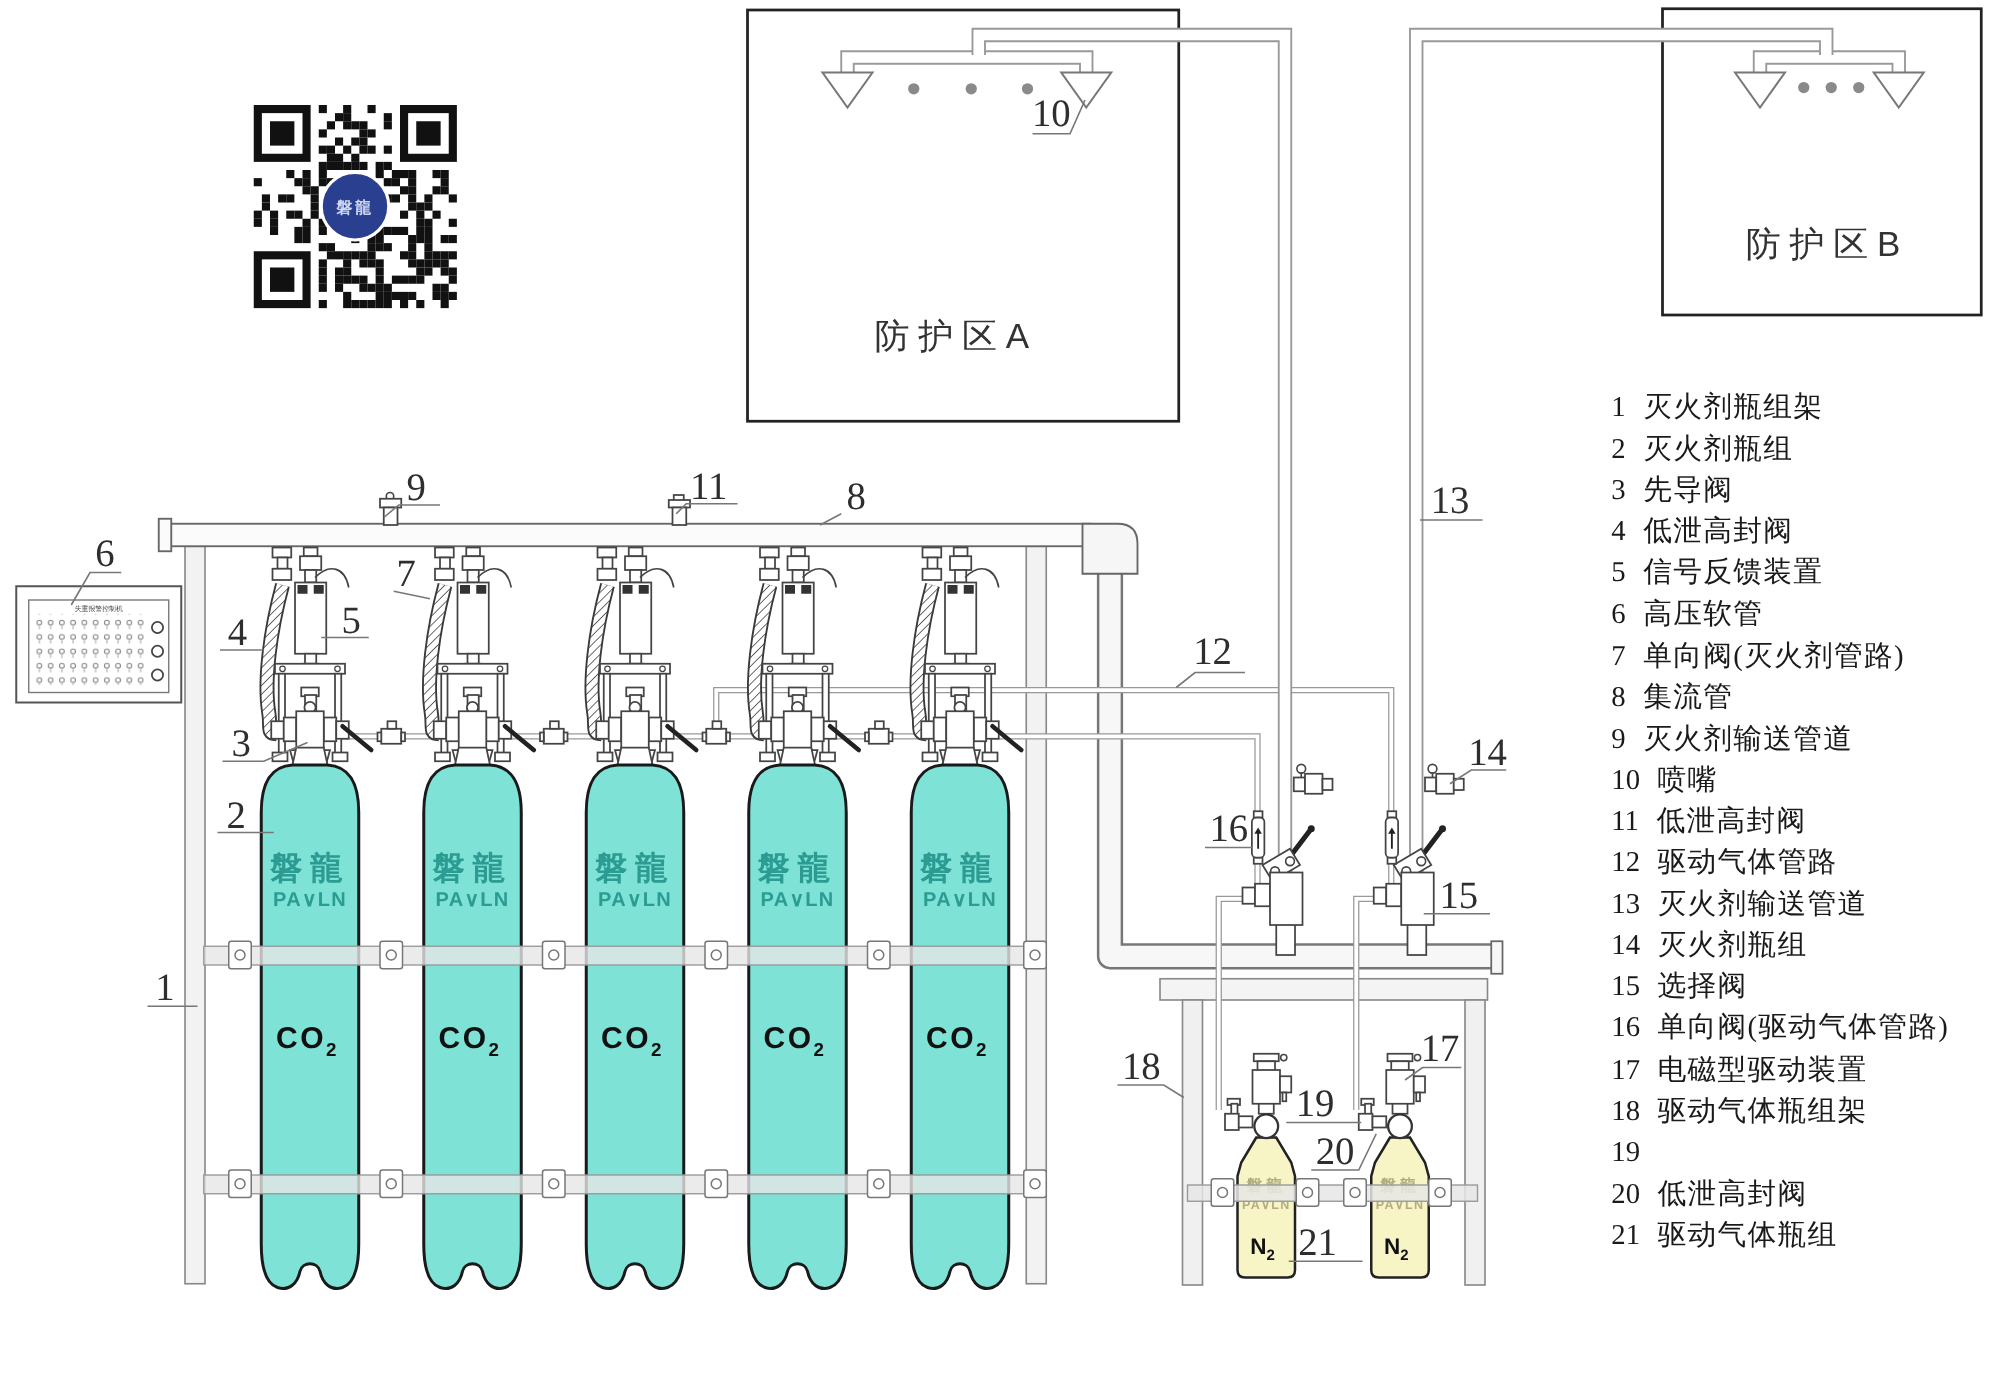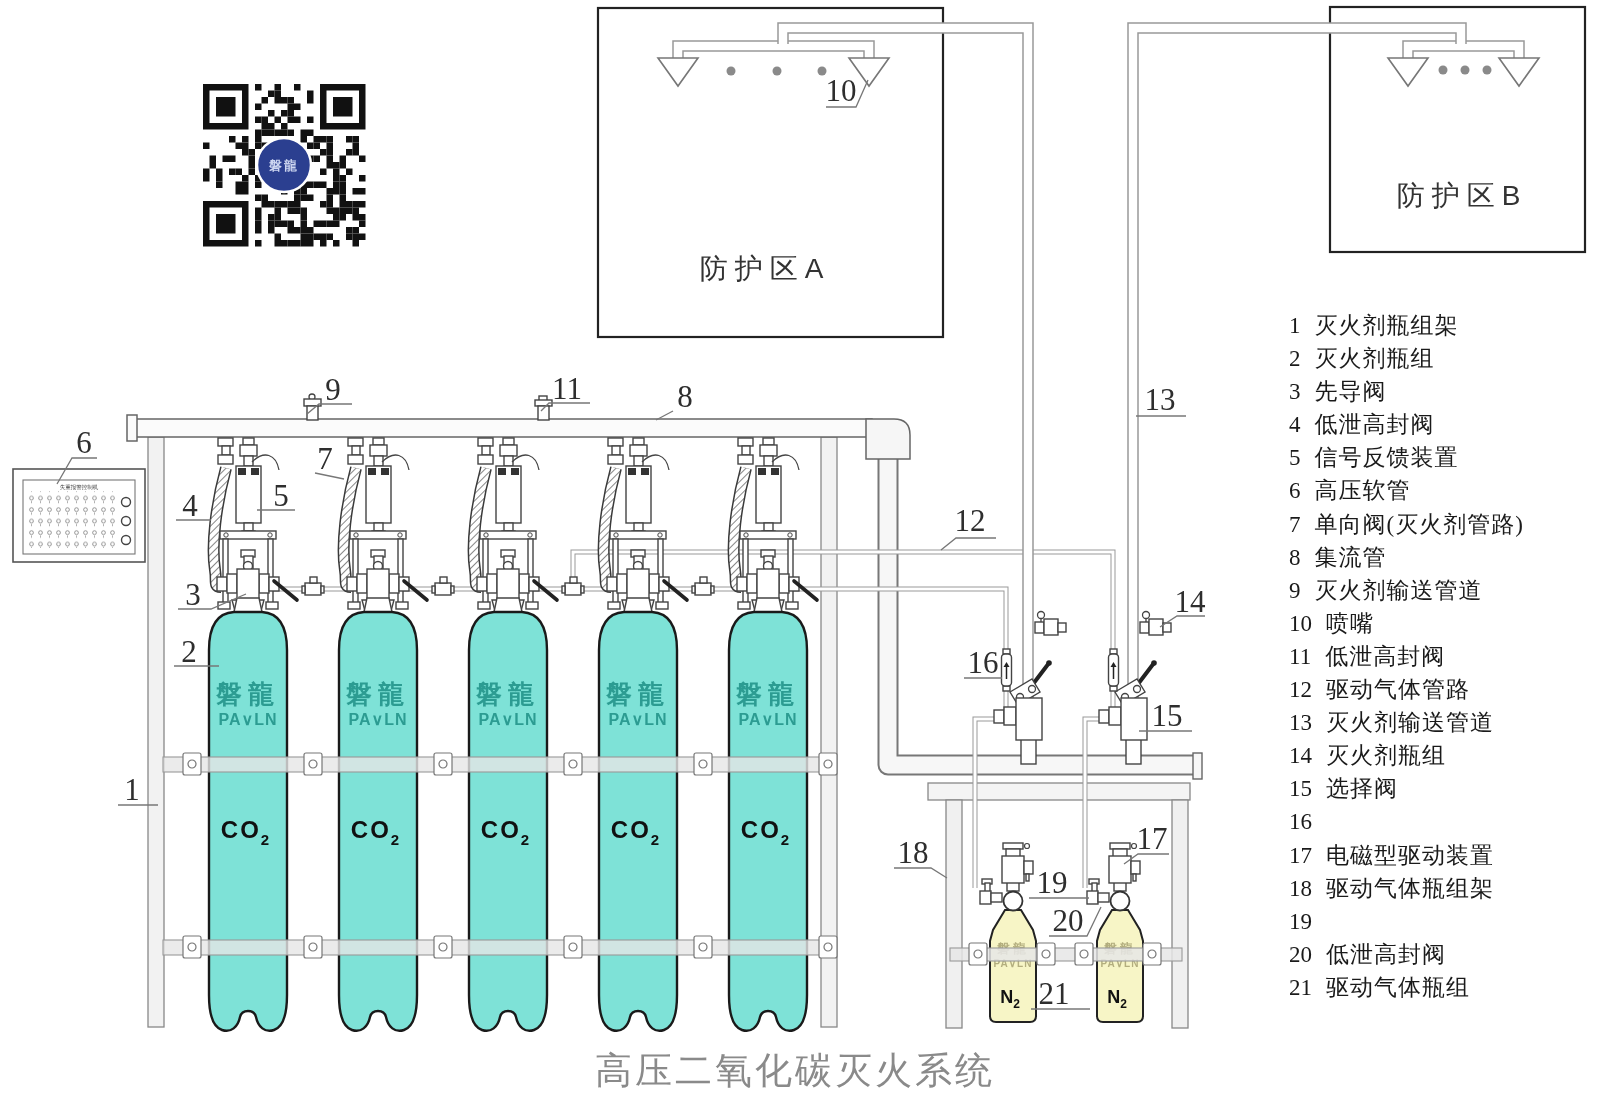--- a/index.html
+++ b/index.html
@@ -623,20 +623,21 @@
   <div class="lg-row">
         <span class="lg-num">14</span>
         <span class="lg-label">灭火剂瓶组</span>
       </div>
   <div class="lg-row">
         <span class="lg-num">15</span>
         <span class="lg-label">选择阀</span>
       </div>
   <div class="lg-row">
         <span class="lg-num">16</span>
+        <span class="lg-label">单向阀(驱动气体管路)</span>
       </div>
   <div class="lg-row">
         <span class="lg-num">17</span>
         <span class="lg-label">电磁型驱动装置</span>
       </div>
   <div class="lg-row">
         <span class="lg-num">18</span>
         <span class="lg-label">驱动气体瓶组架</span>
       </div>
   <div class="lg-row">
@@ -645,15 +646,14 @@
   <div class="lg-row">
         <span class="lg-num">20</span>
         <span class="lg-label">低泄高封阀</span>
       </div>
   <div class="lg-row">
         <span class="lg-num">21</span>
         <span class="lg-label">驱动气体瓶组</span>
       </div>
 </div>
 
-<div id="title">高压二氧化碳灭火系统</div>
 
 </div>
 
 </body></html>

